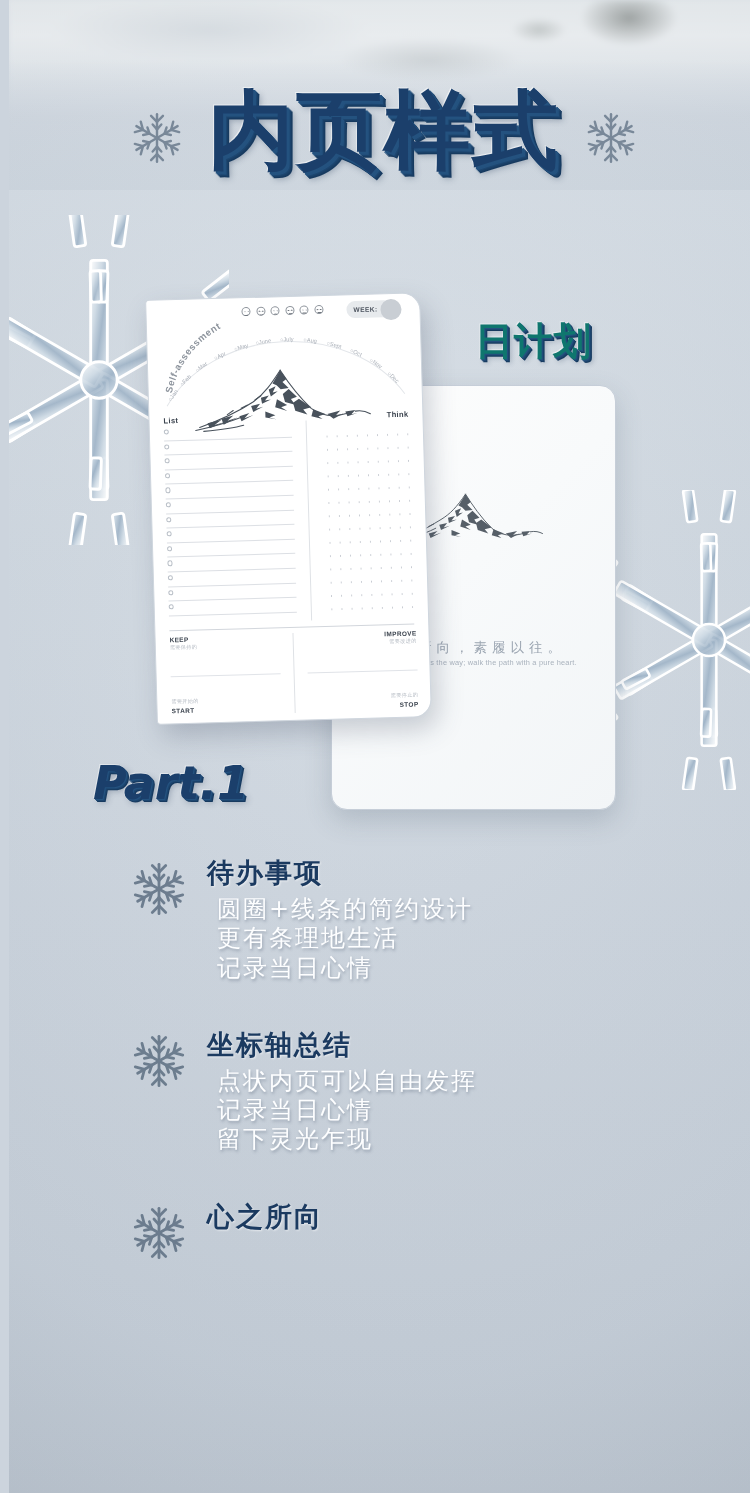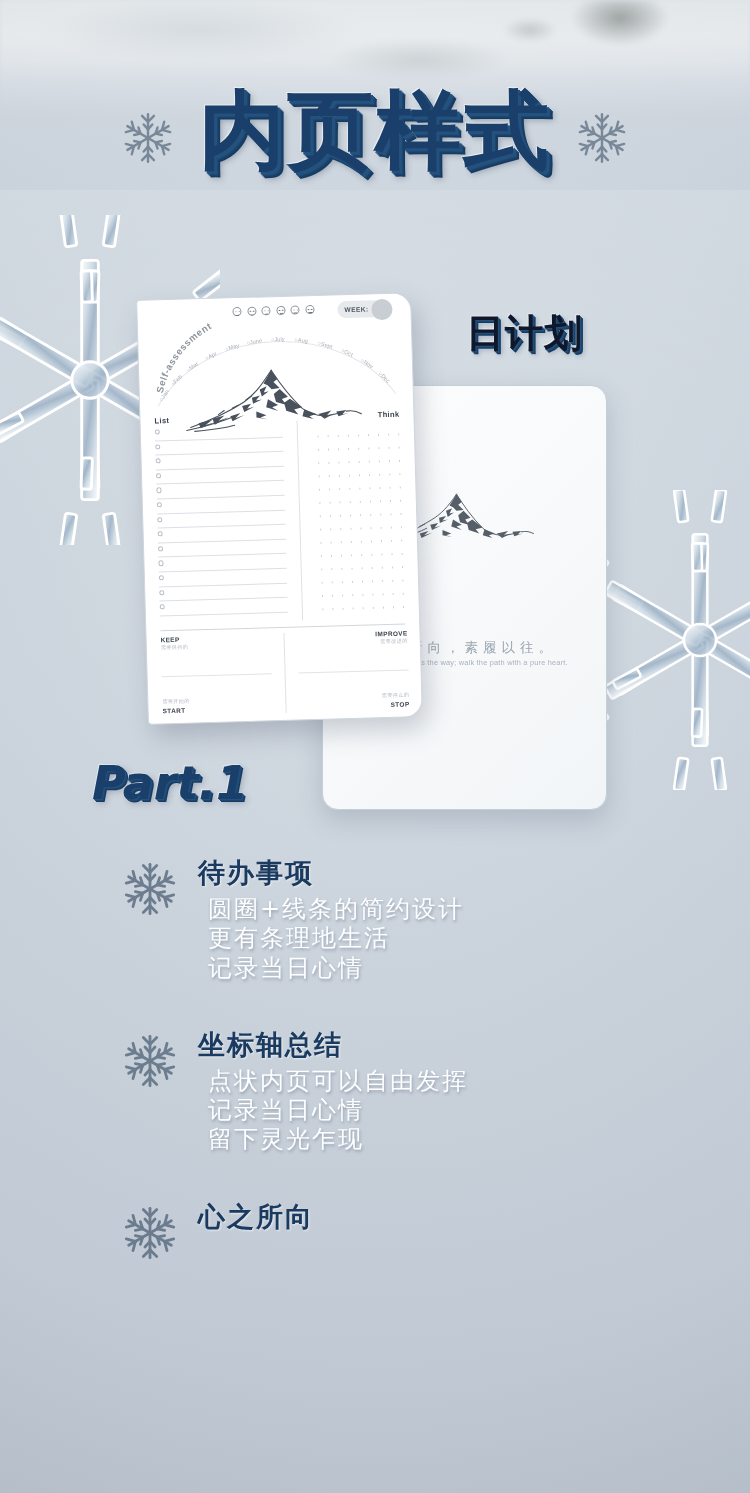--- a/index.html
+++ b/index.html
@@ -1,21 +1,21 @@
 <!DOCTYPE html>
 <html><head>
 <meta charset="utf-8">
 <style>
   * { margin:0; padding:0; box-sizing:border-box; }
   body {
     width:750px; height:1493px; position:relative; overflow:hidden;
     font-family:"Liberation Sans","DejaVu Sans",sans-serif;
     background:#ccd4dd;
   }
-  .page { position:absolute; inset:0; overflow:hidden; }
+  .page { position:absolute; inset:0; overflow:hidden;margin-left:9px; }
 
   
   .bg-base{position:absolute;inset:0;
     background:linear-gradient(180deg,#e3e8ec 0%,#d4dce4 10%,#ccd5de 35%,#c8d1db 60%,#c6cfd9 85%,#c3ccd6 100%);}
   .bg-photo{position:absolute;left:0;top:0;width:750px;height:120px;
     background:
       radial-gradient(ellipse 70px 40px at 620px 18px, rgba(90,96,92,.55), rgba(140,146,142,0) 70%),
       radial-gradient(ellipse 40px 18px at 530px 30px, rgba(120,128,124,.35), rgba(160,166,162,0) 70%),
       radial-gradient(ellipse 120px 30px at 420px 60px, rgba(150,158,160,.30), rgba(180,186,188,0) 75%),
       radial-gradient(ellipse 200px 40px at 200px 30px, rgba(215,221,226,.9), rgba(220,226,230,0) 80%),
@@ -103,25 +103,25 @@
 
   .hr-mid{position:absolute;left:14px;right:14px;top:330px;height:1px;background:#d2d6dc;}
 
   .quad{position:absolute;left:0;top:336px;width:275px;height:82px;}
   .quad .vline{position:absolute;left:137px;top:0;width:1px;height:80px;background:#dfe2e6;}
   .q-lbl{position:absolute;font-size:6.4px;font-weight:bold;color:#3c444f;letter-spacing:.4px;}
   .q-sub{position:absolute;font-size:5.2px;color:#b6bcc4;letter-spacing:.3px;}
   .q-line{position:absolute;height:1px;background:#e0e3e8;}
 
   
-  .label-ri{position:absolute;left:466px;top:308px;
+  .label-ri{position:absolute;left:466px;top:316px;
     font-family:"DejaVu Sans","Liberation Sans",sans-serif;
-    font-size:38px;font-weight:bold;color:#0f172a;letter-spacing:1px;
+    font-size:38px;font-weight:bold;color:#0f766e;letter-spacing:1px;
     text-shadow:1px 1px 0 #24527f,2px 2px 0 #1d4670,3px 3px 0 #173a5f,4px 4px 5px rgba(40,60,90,.30),-1px -1px 0 rgba(255,255,255,.45);}
-  .label-part{position:absolute;left:92px;top:756px;
+  .label-part{position:absolute;left:84px;top:756px;
     font-family:"DejaVu Sans","Liberation Sans",sans-serif;
     font-size:46px;font-weight:bold;font-style:italic;color:#1b3f6b;letter-spacing:0px;
     text-shadow:1px 1px 0 #24527f,2px 2px 0 #1d4670,3px 3px 0 #173a5f,4px 4px 6px rgba(40,60,90,.30),-1px -1px 0 rgba(255,255,255,.45);}
 
   
   .features{position:absolute;left:0;top:855px;width:750px;}
   .feature{position:relative;padding-left:120px;margin-bottom:44px;}
   .feature .fl-icon{position:absolute;left:122px;top:6px;width:56px;height:56px;opacity:.85;}
   .feature .ftitle{font-family:"DejaVu Sans","Liberation Sans",sans-serif;
     font-size:27px;font-weight:bold;color:#1b3a60;letter-spacing:2px;margin-left:78px;

